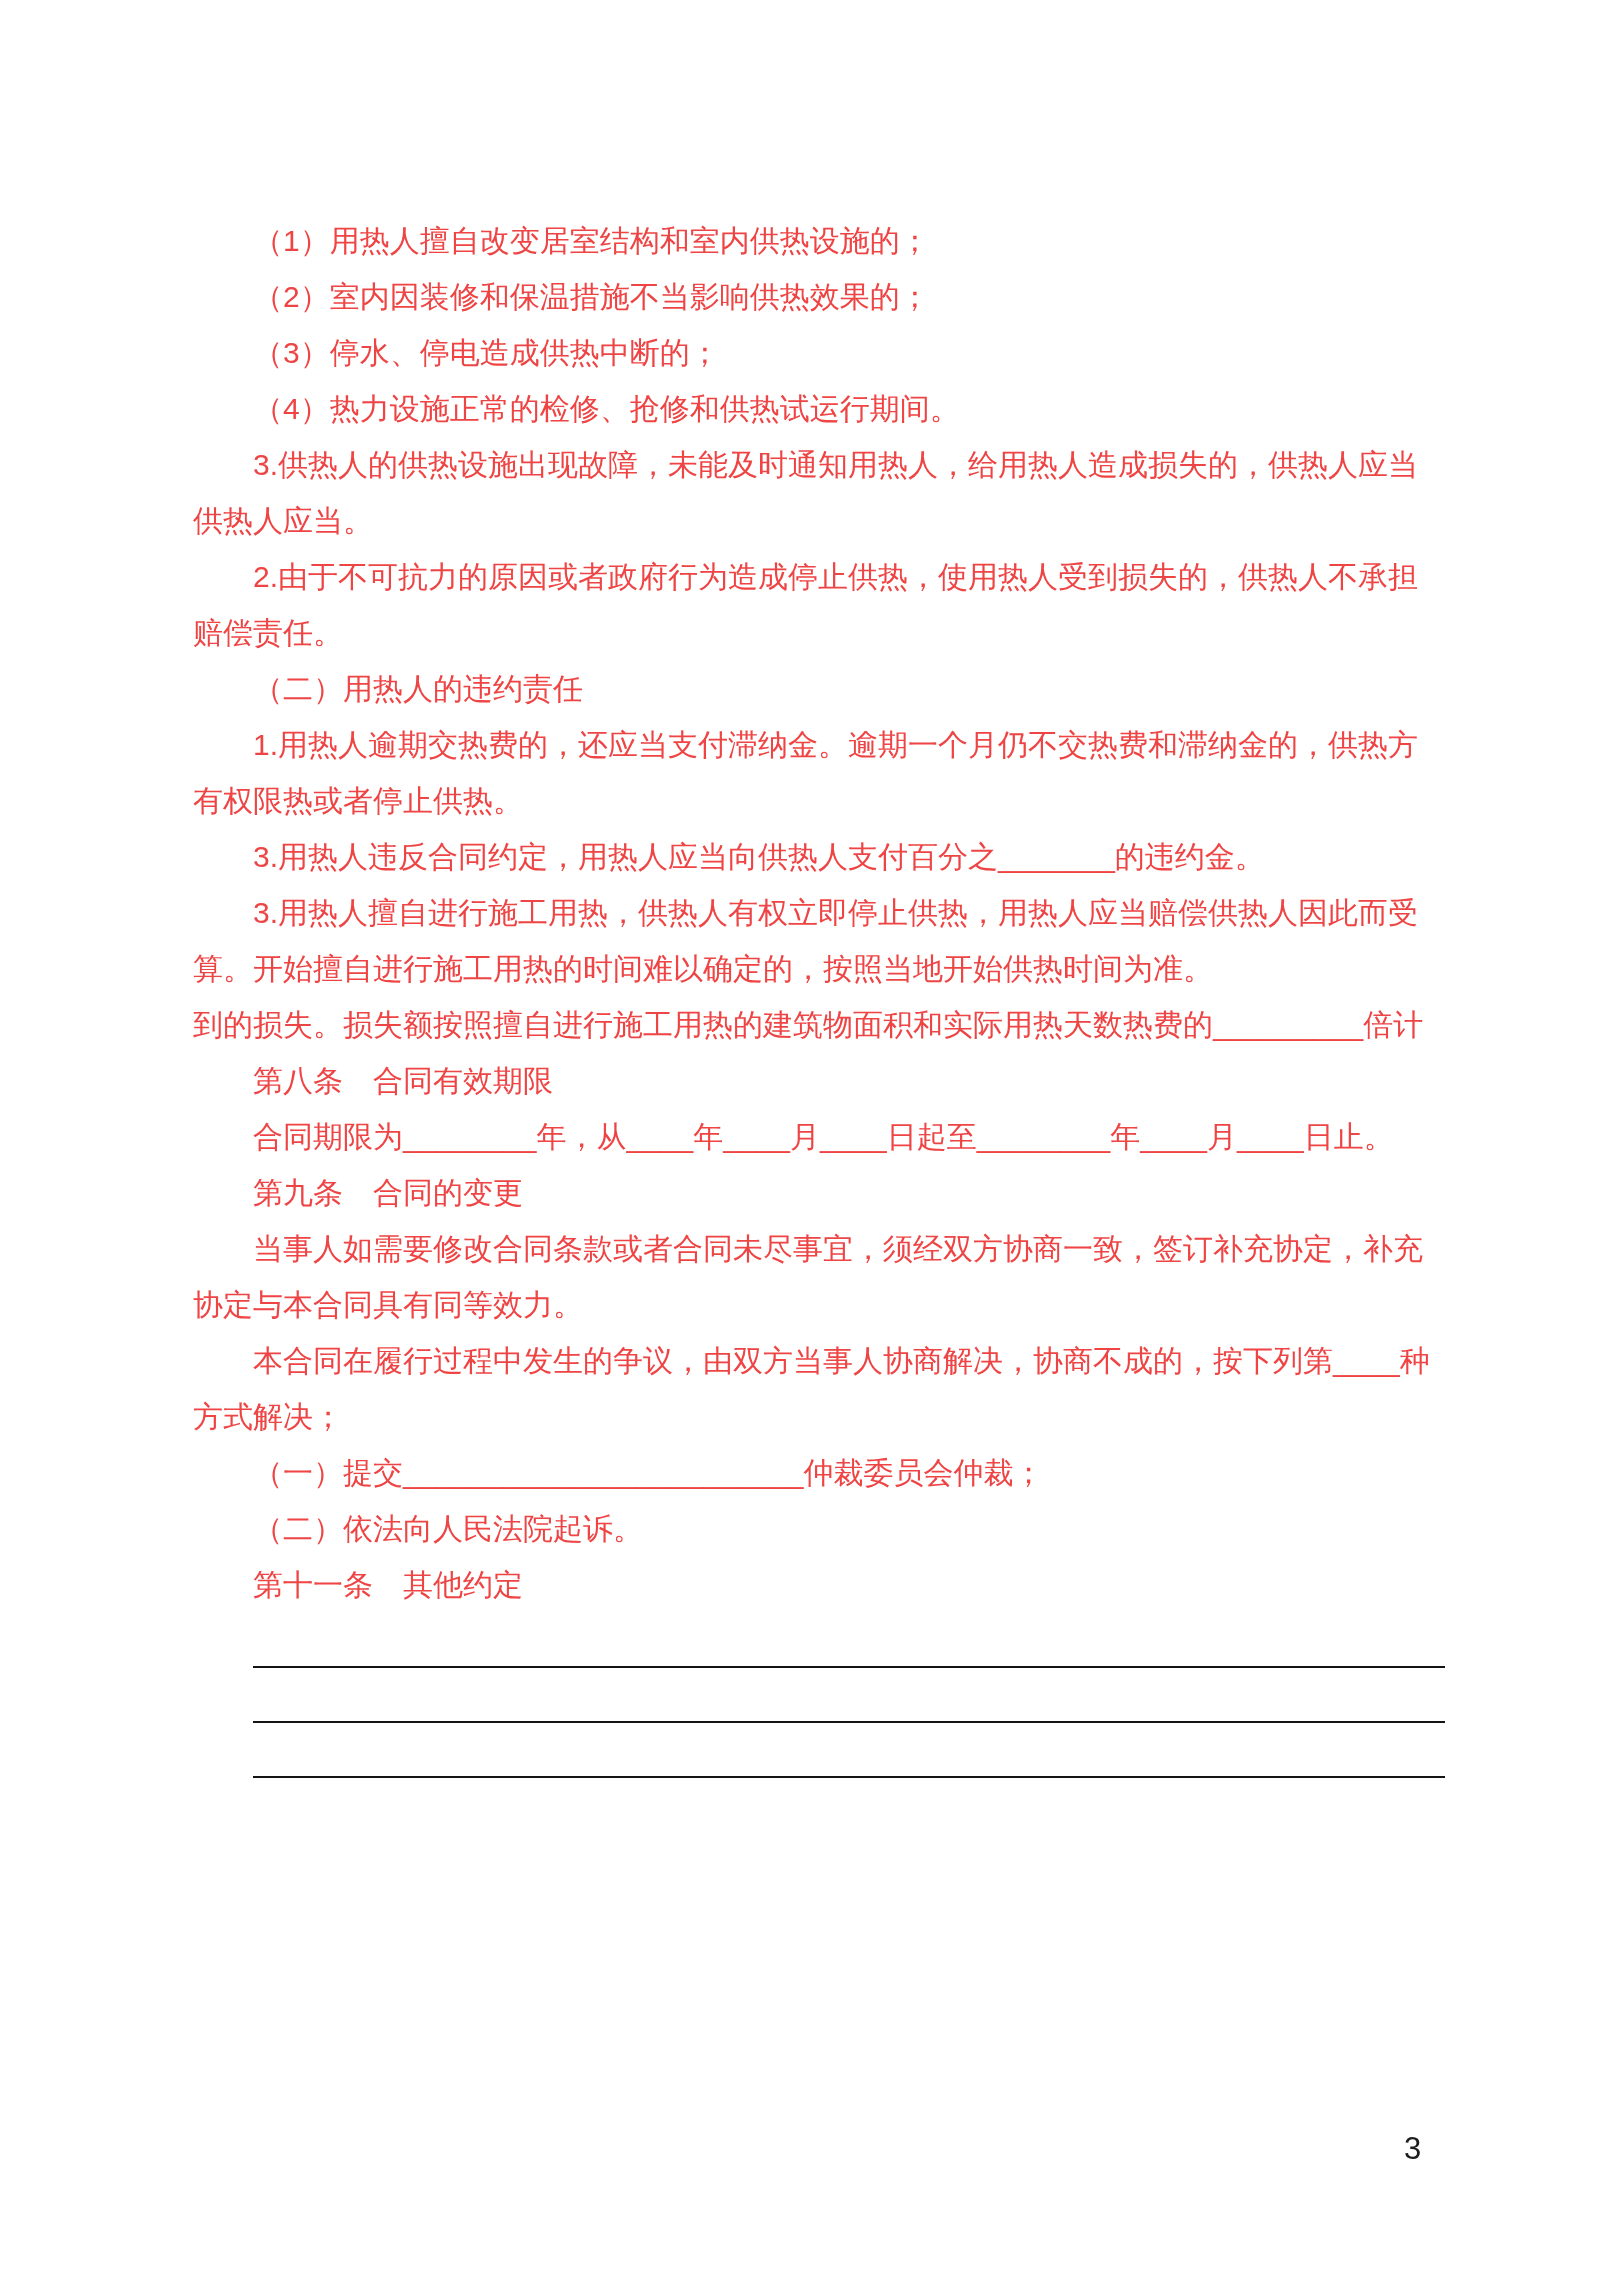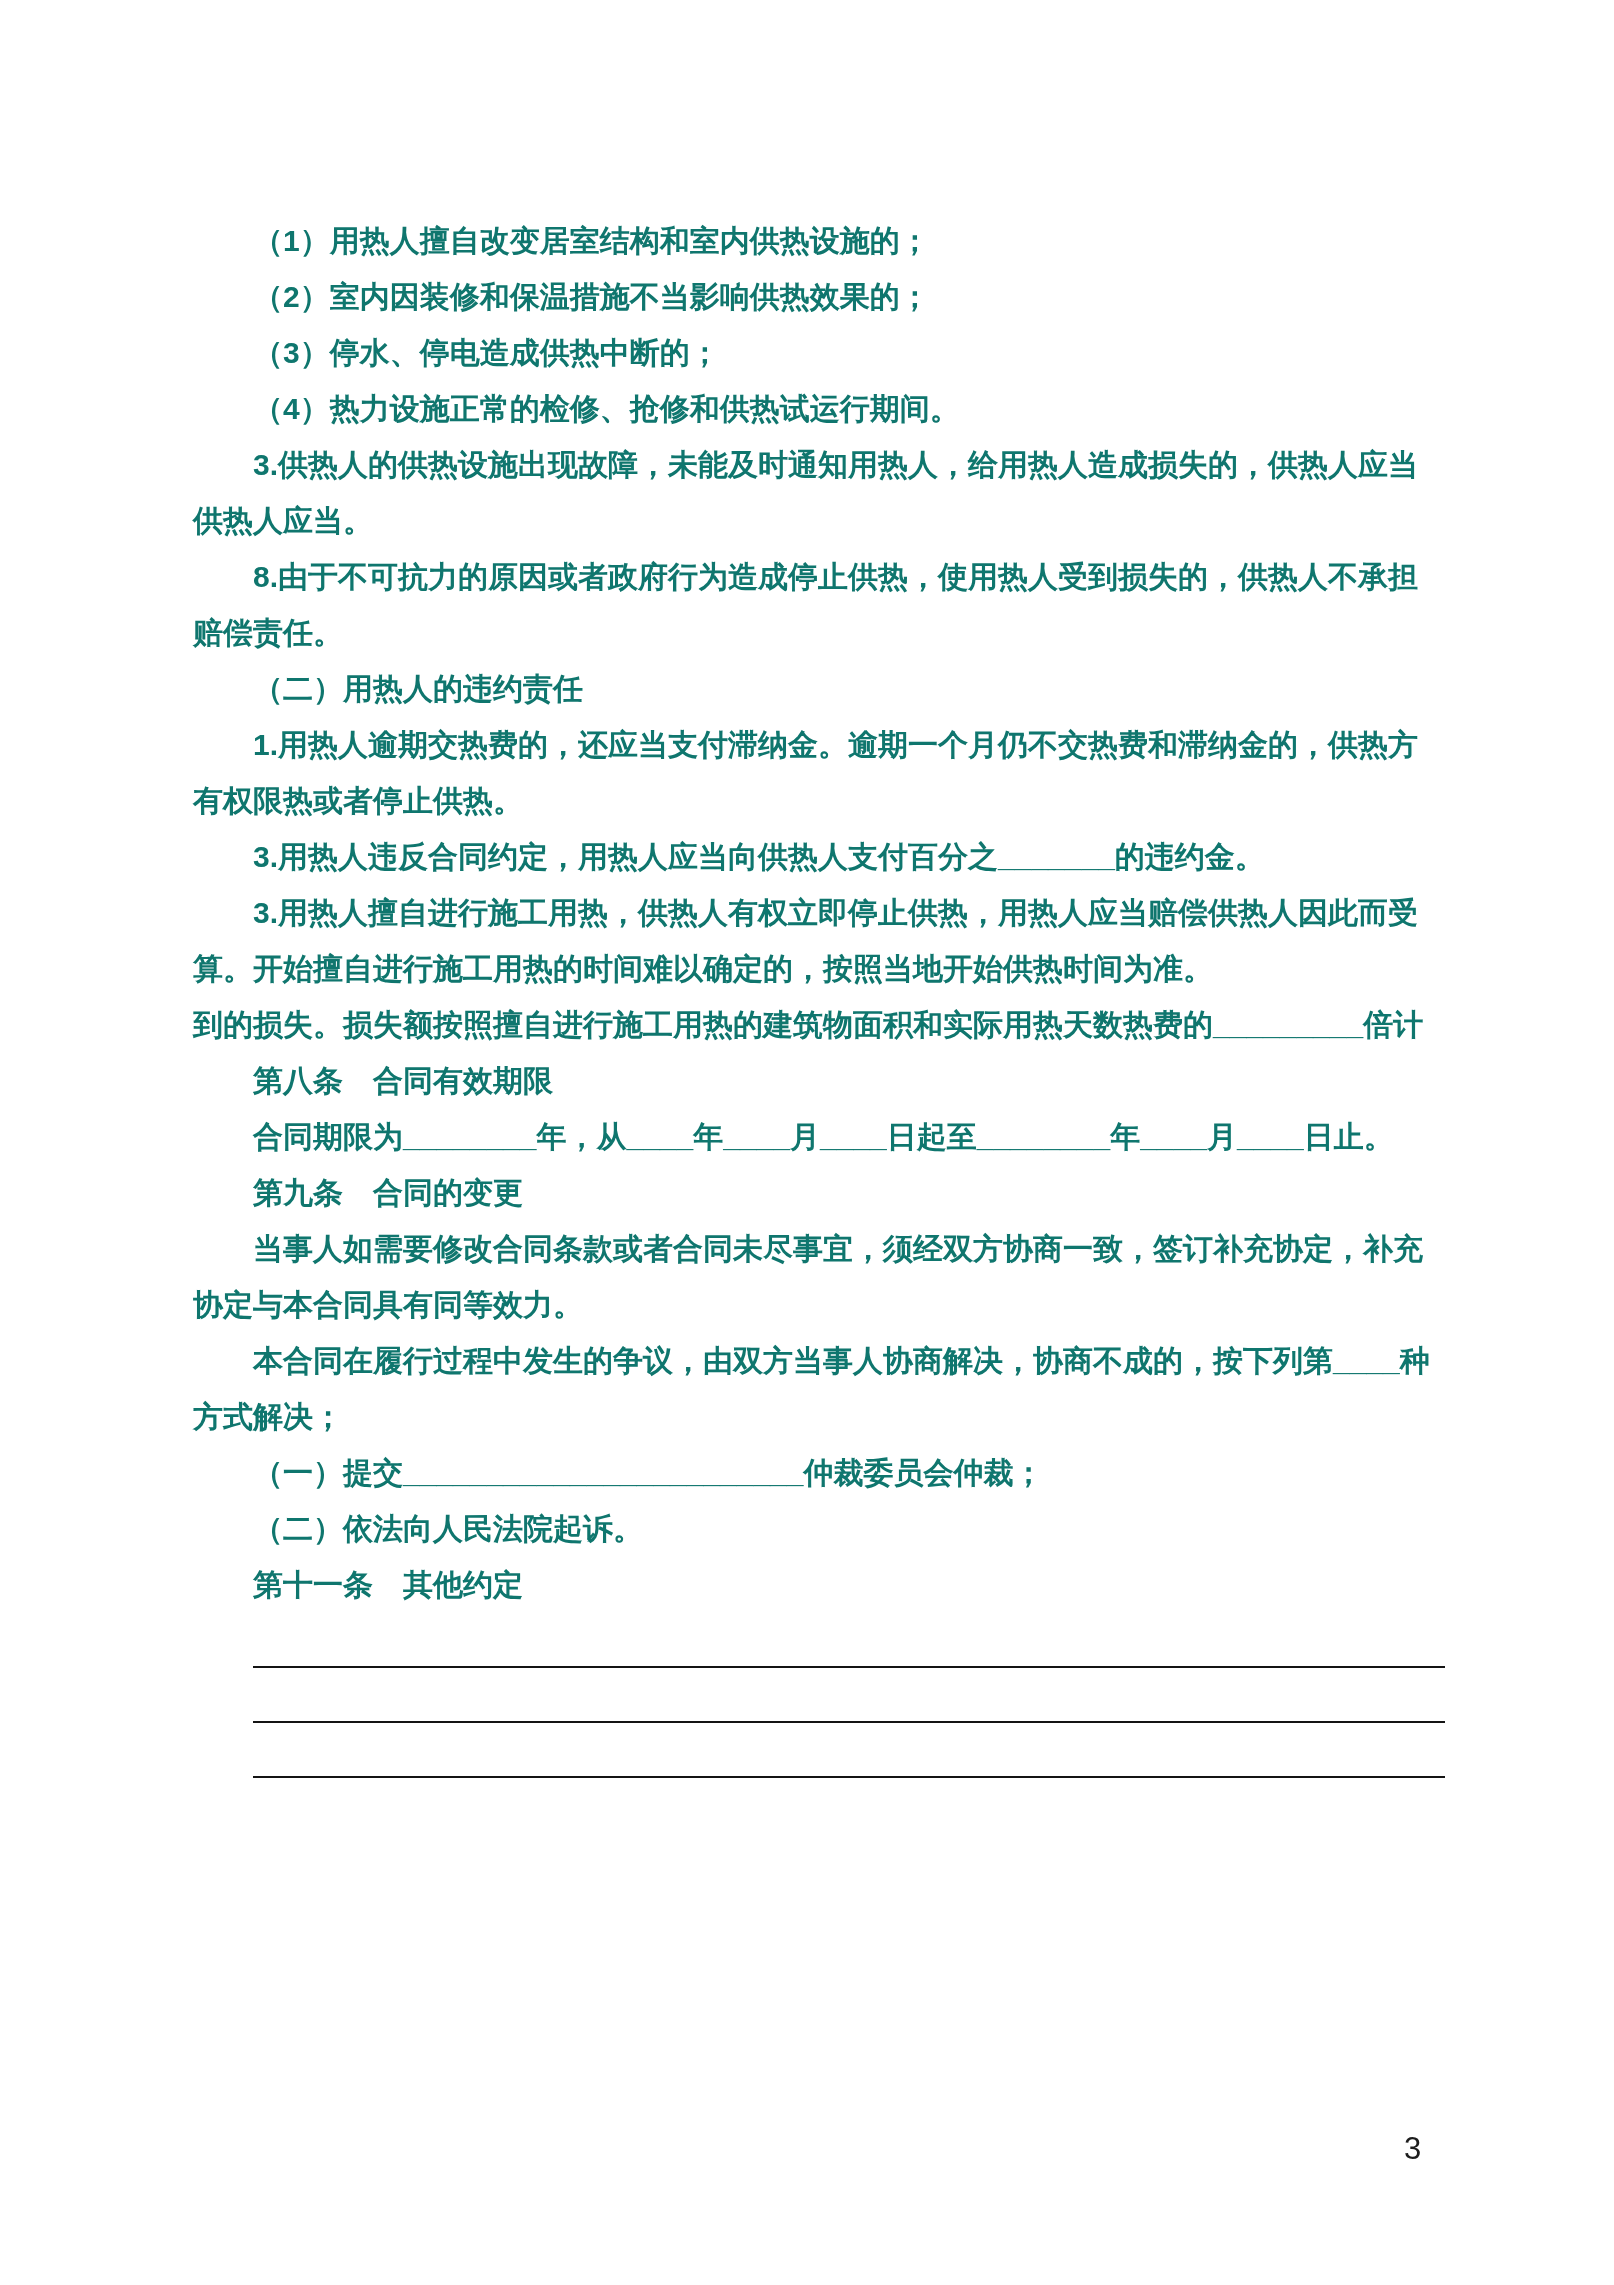--- a/index.html
+++ b/index.html
@@ -19,22 +19,21 @@
   .content {
     position: absolute;
     left: 193px;
     top: 213px;
     width: 1252px;
   }
   .line {
     font-size: 30px;
     line-height: 56px;
     white-space: pre;
-    color: #0f766e;
-    font-weight: bold;
+    color: #ef4444;
   }
   .line.indent, .line.heading {
     padding-left: 60px;
   }
   .line.flush {
     padding-left: 0;
   }
   .rule {
     height: 53px;
     margin-left: 60px;
@@ -55,21 +54,21 @@
 <body>
 
 <div class="page">
   <div class="content" id="body-lines">
       <div class="line indent">（1）用热人擅自改变居室结构和室内供热设施的；</div>
       <div class="line indent">（2）室内因装修和保温措施不当影响供热效果的；</div>
       <div class="line indent">（3）停水、停电造成供热中断的；</div>
       <div class="line indent">（4）热力设施正常的检修、抢修和供热试运行期间。</div>
       <div class="line indent">3.供热人的供热设施出现故障，未能及时通知用热人，给用热人造成损失的，供热人应当</div>
       <div class="line flush">供热人应当。</div>
-      <div class="line indent">8.由于不可抗力的原因或者政府行为造成停止供热，使用热人受到损失的，供热人不承担</div>
+      <div class="line indent">2.由于不可抗力的原因或者政府行为造成停止供热，使用热人受到损失的，供热人不承担</div>
       <div class="line flush">赔偿责任。</div>
       <div class="line indent">（二）用热人的违约责任</div>
       <div class="line indent">1.用热人逾期交热费的，还应当支付滞纳金。逾期一个月仍不交热费和滞纳金的，供热方</div>
       <div class="line flush">有权限热或者停止供热。</div>
       <div class="line indent">3.用热人违反合同约定，用热人应当向供热人支付百分之_______的违约金。</div>
       <div class="line indent">3.用热人擅自进行施工用热，供热人有权立即停止供热，用热人应当赔偿供热人因此而受</div>
       <div class="line flush">算。开始擅自进行施工用热的时间难以确定的，按照当地开始供热时间为准。</div>
       <div class="line flush">到的损失。损失额按照擅自进行施工用热的建筑物面积和实际用热天数热费的_________倍计</div>
       <div class="line heading">第八条　合同有效期限</div>
       <div class="line indent">合同期限为________年，从____年____月____日起至________年____月____日止。</div>

